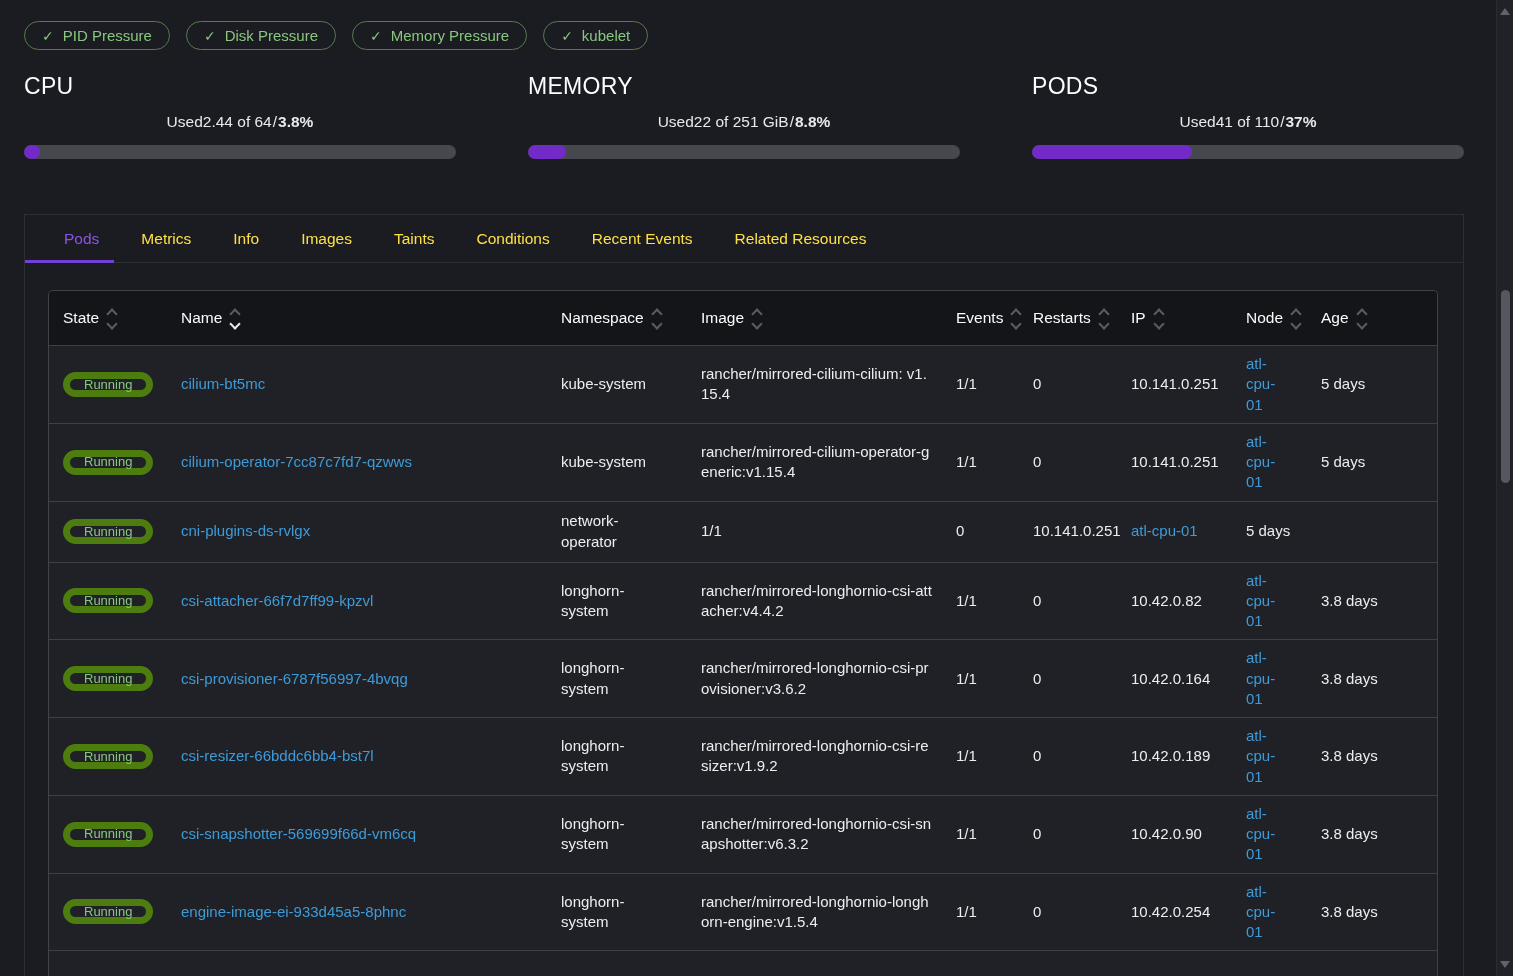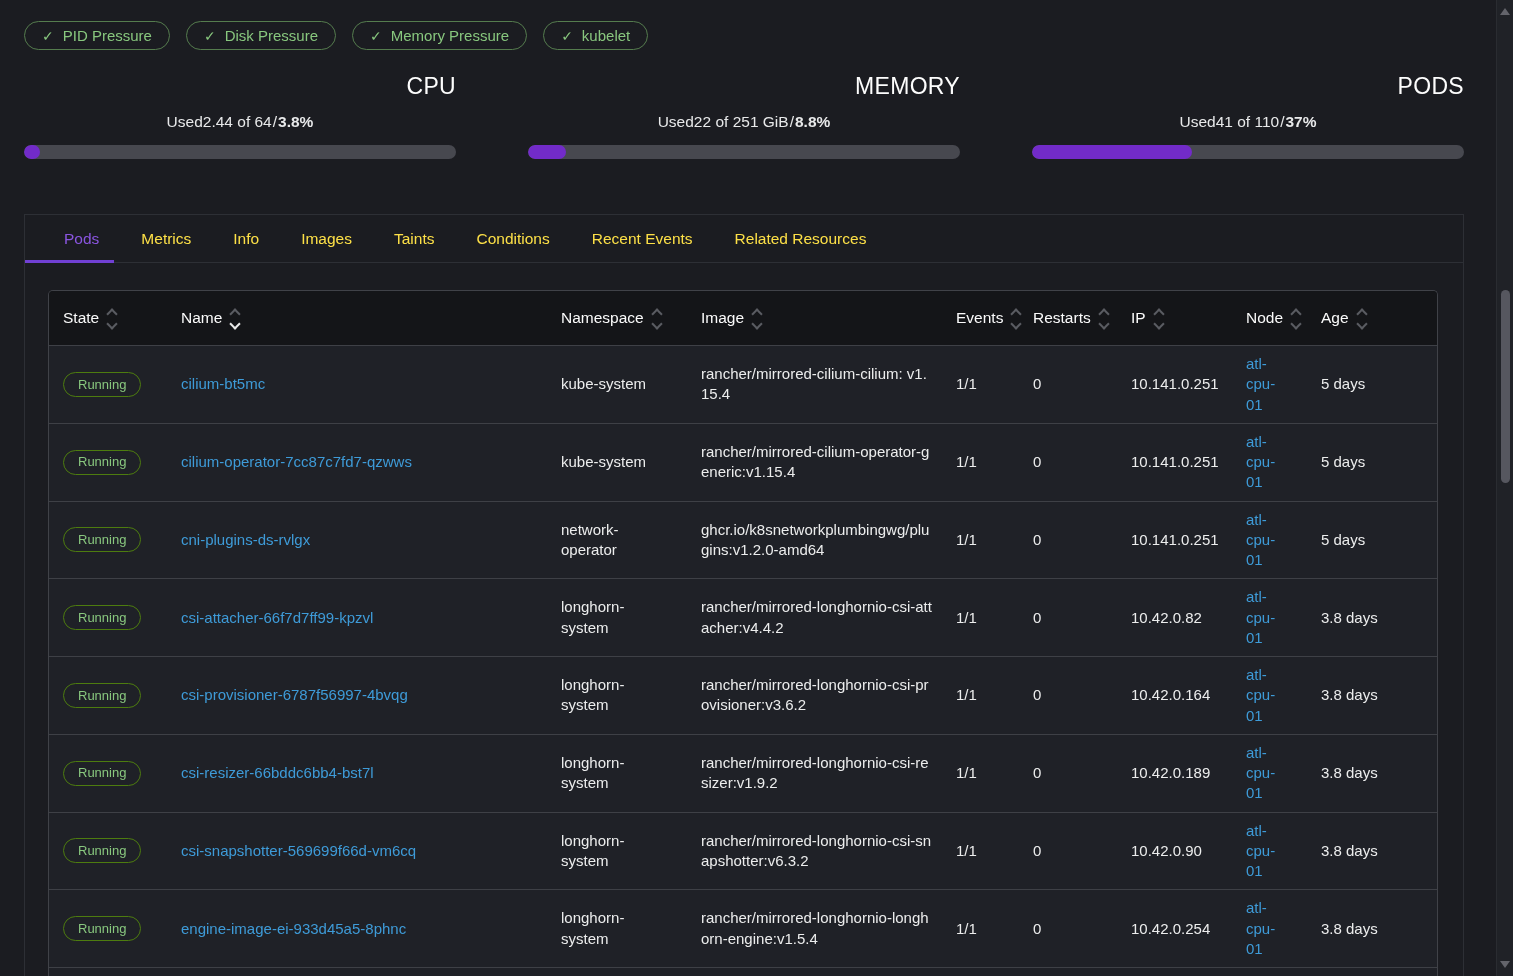--- a/index.html
+++ b/index.html
@@ -18,21 +18,21 @@
     padding:0 17px; border:1px solid #557c4e; border-radius:15px;
     color:#88c77e; font-size:15px; background:transparent; white-space:nowrap;
   }
   .badge .check { font-size:14px; line-height:1; }
 
   
   .gauges {
     position:absolute; left:24px; top:73px; width:1440px;
     display:grid; grid-template-columns:432px 432px 432px; column-gap:72px;
   }
-  .gauge-title { font-size:23px; color:#fdfdfd; letter-spacing:.3px;text-align:right; }
+  .gauge-title { font-size:23px; color:#fdfdfd; letter-spacing:.3px; }
   .gauge-meta {
     margin-top:13px; display:flex; justify-content:center;
     align-items:baseline; font-size:15.5px; color:#e8e9ea;
   }
   .gauge-value { display:flex; align-items:baseline; gap:1px; }
   .gauge-percent { font-weight:bold; }
   .gauge-bar {
     margin-top:14px; height:14px; border-radius:7px; background:#47484f;
     overflow:hidden; position:relative;
   }
@@ -80,21 +80,21 @@
   .trow {
     min-height:61px; border-top:1px solid #3e4046; background:#1f2127;
     font-size:15px; color:#eceded;
   }
   .td { padding:8px 10px 8px 14px; line-height:1.35; }
   .td-namespace { padding-right:38px; overflow-wrap:break-word; }
   .td-image { word-break:break-all; padding-right:10px; }
   .td-node { overflow-wrap:break-word; padding-right:24px; }
   .state-pill {
     display:inline-flex; align-items:center; height:25px; padding:0 14px;
-    border:1px solid #4d7c0f; border-radius:13px; color:#88c77e; font-size:13px;
+    border:7px solid #4d7c0f; border-radius:13px; color:#88c77e; font-size:13px;
     white-space:nowrap;
   }
   .link { color:#3e9bd8; cursor:pointer; text-decoration:none; }
 
   
   .scrollbar {
     position:absolute; right:0; top:0; width:17px; height:976px;
     background:#202227; border-left:1px solid #2a2c31;
   }
   .sb-arrow { position:absolute; left:3px; width:0; height:0;
@@ -305,21 +305,20 @@
     <div class="td">5 days</div>
   </div>
           <div class="tgrid trow">
     <div class="td">
       <span class="state-pill">Running</span>
     </div>
     <div class="td">
       <span class="link">cni-plugins-ds-rvlgx</span>
     </div>
     <div class="td td-namespace">network-operator</div>
-    <div class="td td-image">ghcr.io/k8snetworkplumbingwg/plugins:v1.2.0-amd64</div>
     <div class="td">1/1</div>
     <div class="td">0</div>
     <div class="td">10.141.0.251</div>
     <div class="td td-node">
       <span class="link">atl-cpu-01</span>
     </div>
     <div class="td">5 days</div>
   </div>
           <div class="tgrid trow">
     <div class="td">

